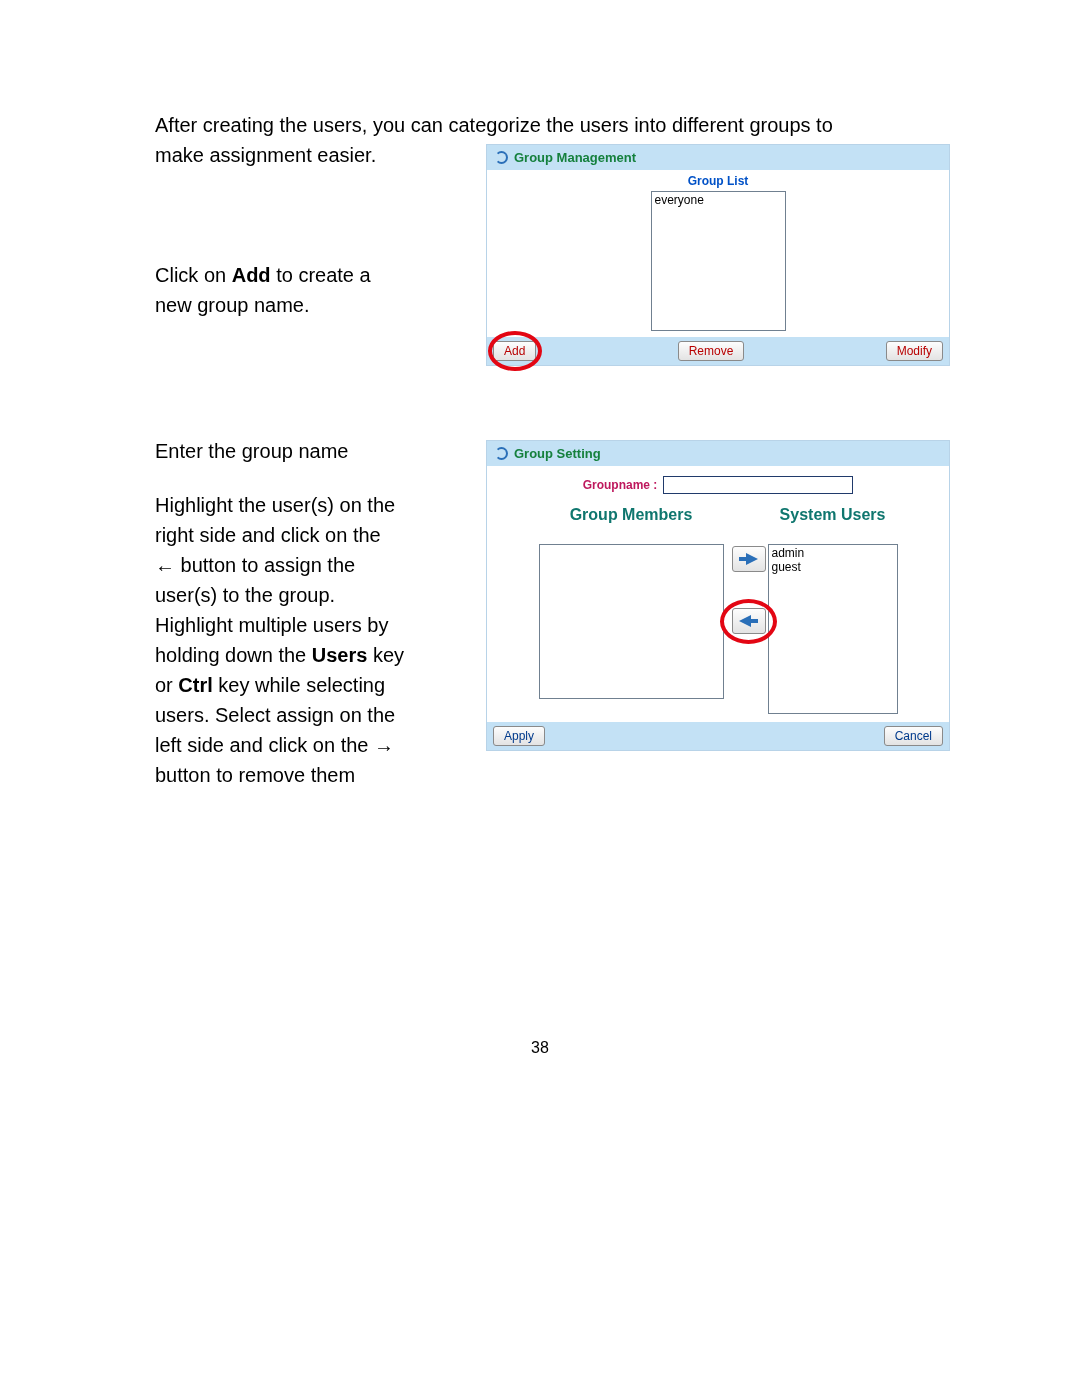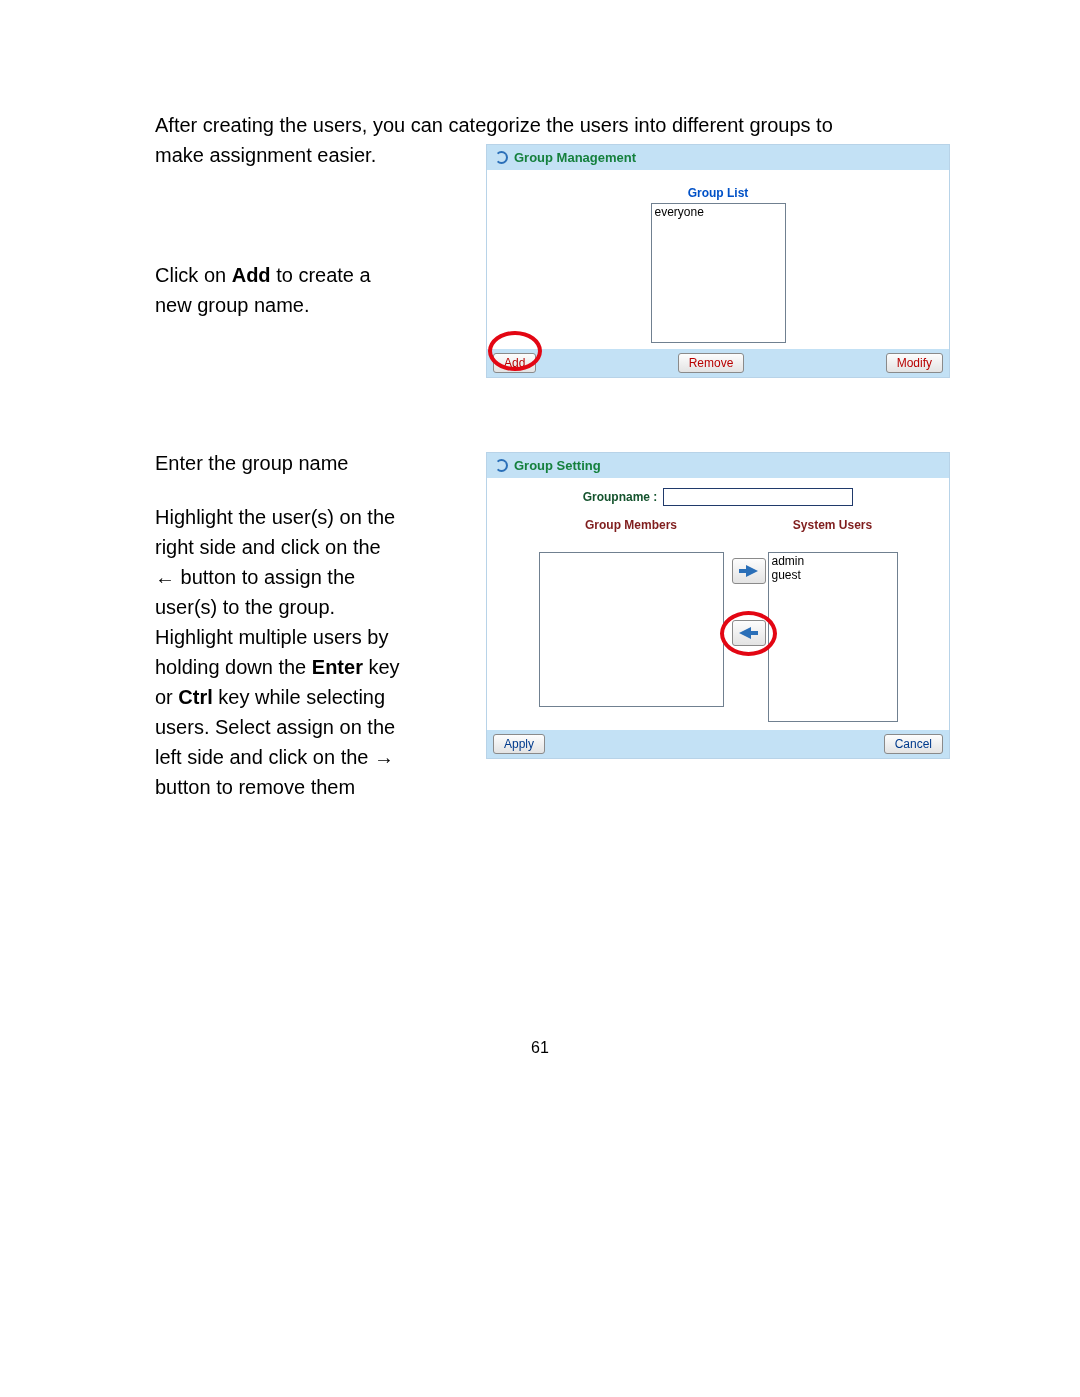--- a/index.html
+++ b/index.html
@@ -49,21 +49,21 @@
     gap: 6px;
   }
   .refresh-icon {
     width: 13px; height: 13px;
     border: 2px solid #2a6fb8;
     border-left-color: transparent;
     border-radius: 50%;
     display: inline-block;
     position: relative;
   }
-  .gm-body { padding: 16px 6px 0 6px; }
+  .gm-body { padding: 4px 6px 0 6px; }
   .grouplist-label {
     color: #0051c7;
     font-weight: bold;
     font-size: 12px;
     text-align: center;
     margin: 0 0 3px 0;
   }
   .grouplist-wrap { display:flex; justify-content:center; }
   .group-listbox {
     width: 135px;
@@ -111,31 +111,31 @@
     border: 1px solid #b8d3e8;
     background: #fff;
     font-family: Verdana, Arial, sans-serif;
   }
   .gs-body { padding: 10px 6px 0 6px; }
   .gs-row-groupname {
     display:flex; align-items:center; justify-content:center; gap:6px;
     margin-bottom: 12px;
   }
   .gs-row-groupname label{
-    color:#14532d; font-weight:bold; font-size:12px;
+    color:#be185d; font-weight:bold; font-size:12px;
   }
   .gs-row-groupname input{
     width: 190px; height:18px; border:1px solid #203a6b; font-size:12px;
   }
   .gs-cols {
     display:flex; justify-content:center; align-items:flex-start; gap:8px;
     position:relative;
   }
   .col-label {
-    color:#7f1d1d; font-weight:bold; font-size:12px; text-align:center;
+    color:#0f766e; font-weight:bold; font-size:16px; text-align:center;
     margin-bottom:20px;
   }
   .members-col { width:185px; }
   .members-col .list {
     height:155px; border:1px solid #708090; background:#fff; font-size:12px;
     padding:1px 3px;
   }
   .arrows-col { display:flex; flex-direction:column; gap:36px; margin-top:40px; }
   .arrow-btn {
     width:34px; height:26px;
@@ -260,27 +260,27 @@
     </div>
 
     <div class="body-text">Enter the group name</div>
     <div style="height:24px;"></div>
     <div class="body-text">
       <span>Highlight the user(s) on the</span><br>
       <span>right side and click on the</span><br>
       <span>← button to assign the</span><br>
       <span>user(s) to the group.</span><br>
       <span>Highlight multiple users by</span><br>
-      <span>holding down the </span><b>Enter</b><span> key</span><br>
+      <span>holding down the </span><b>Users</b><span> key</span><br>
       <span>or </span><b>Ctrl</b><span> key while selecting</span><br>
       <span>users. Select assign on the</span><br>
       <span>left side and click on the →</span><br>
       <span>button to remove them</span>
     </div>
 
     <div id="circle-arrow" class="red-circle circle-arrow" style="top: 162.5px; left: 565px;"></div>
     <div class="clear"></div>
   </div>
 
 
-  <div class="page-number">61</div>
+  <div class="page-number">38</div>
 
 </div>
 
 </body></html>

